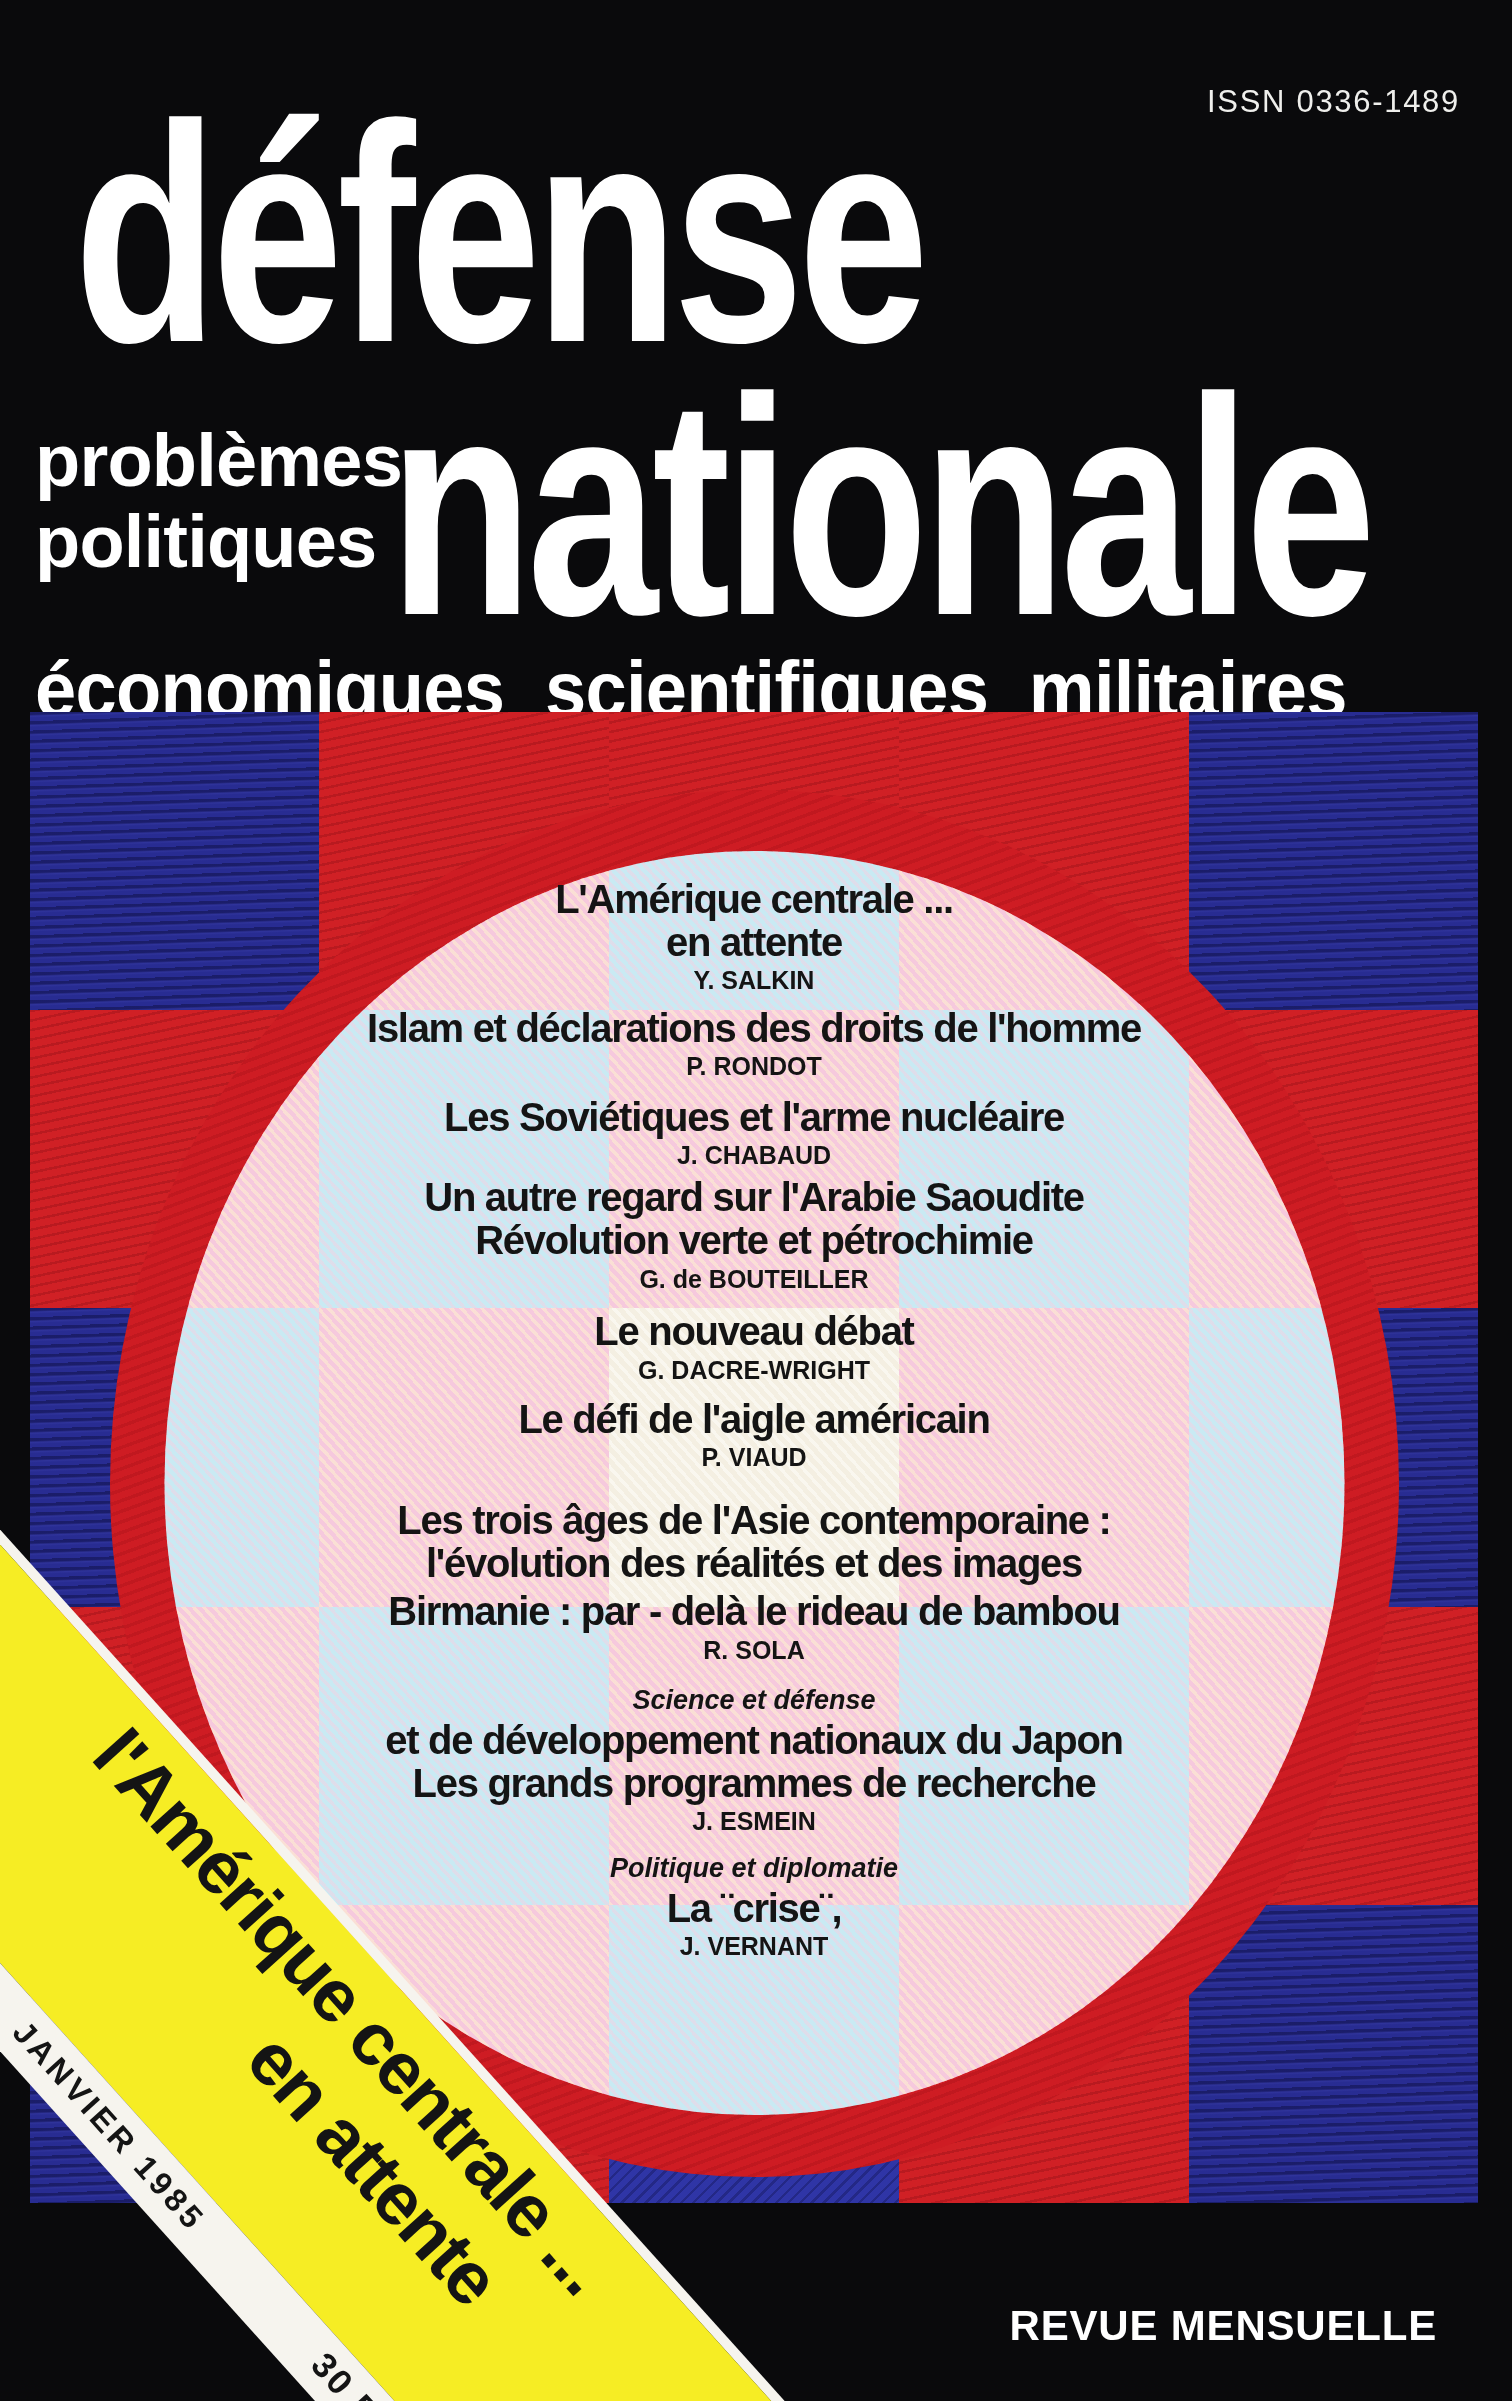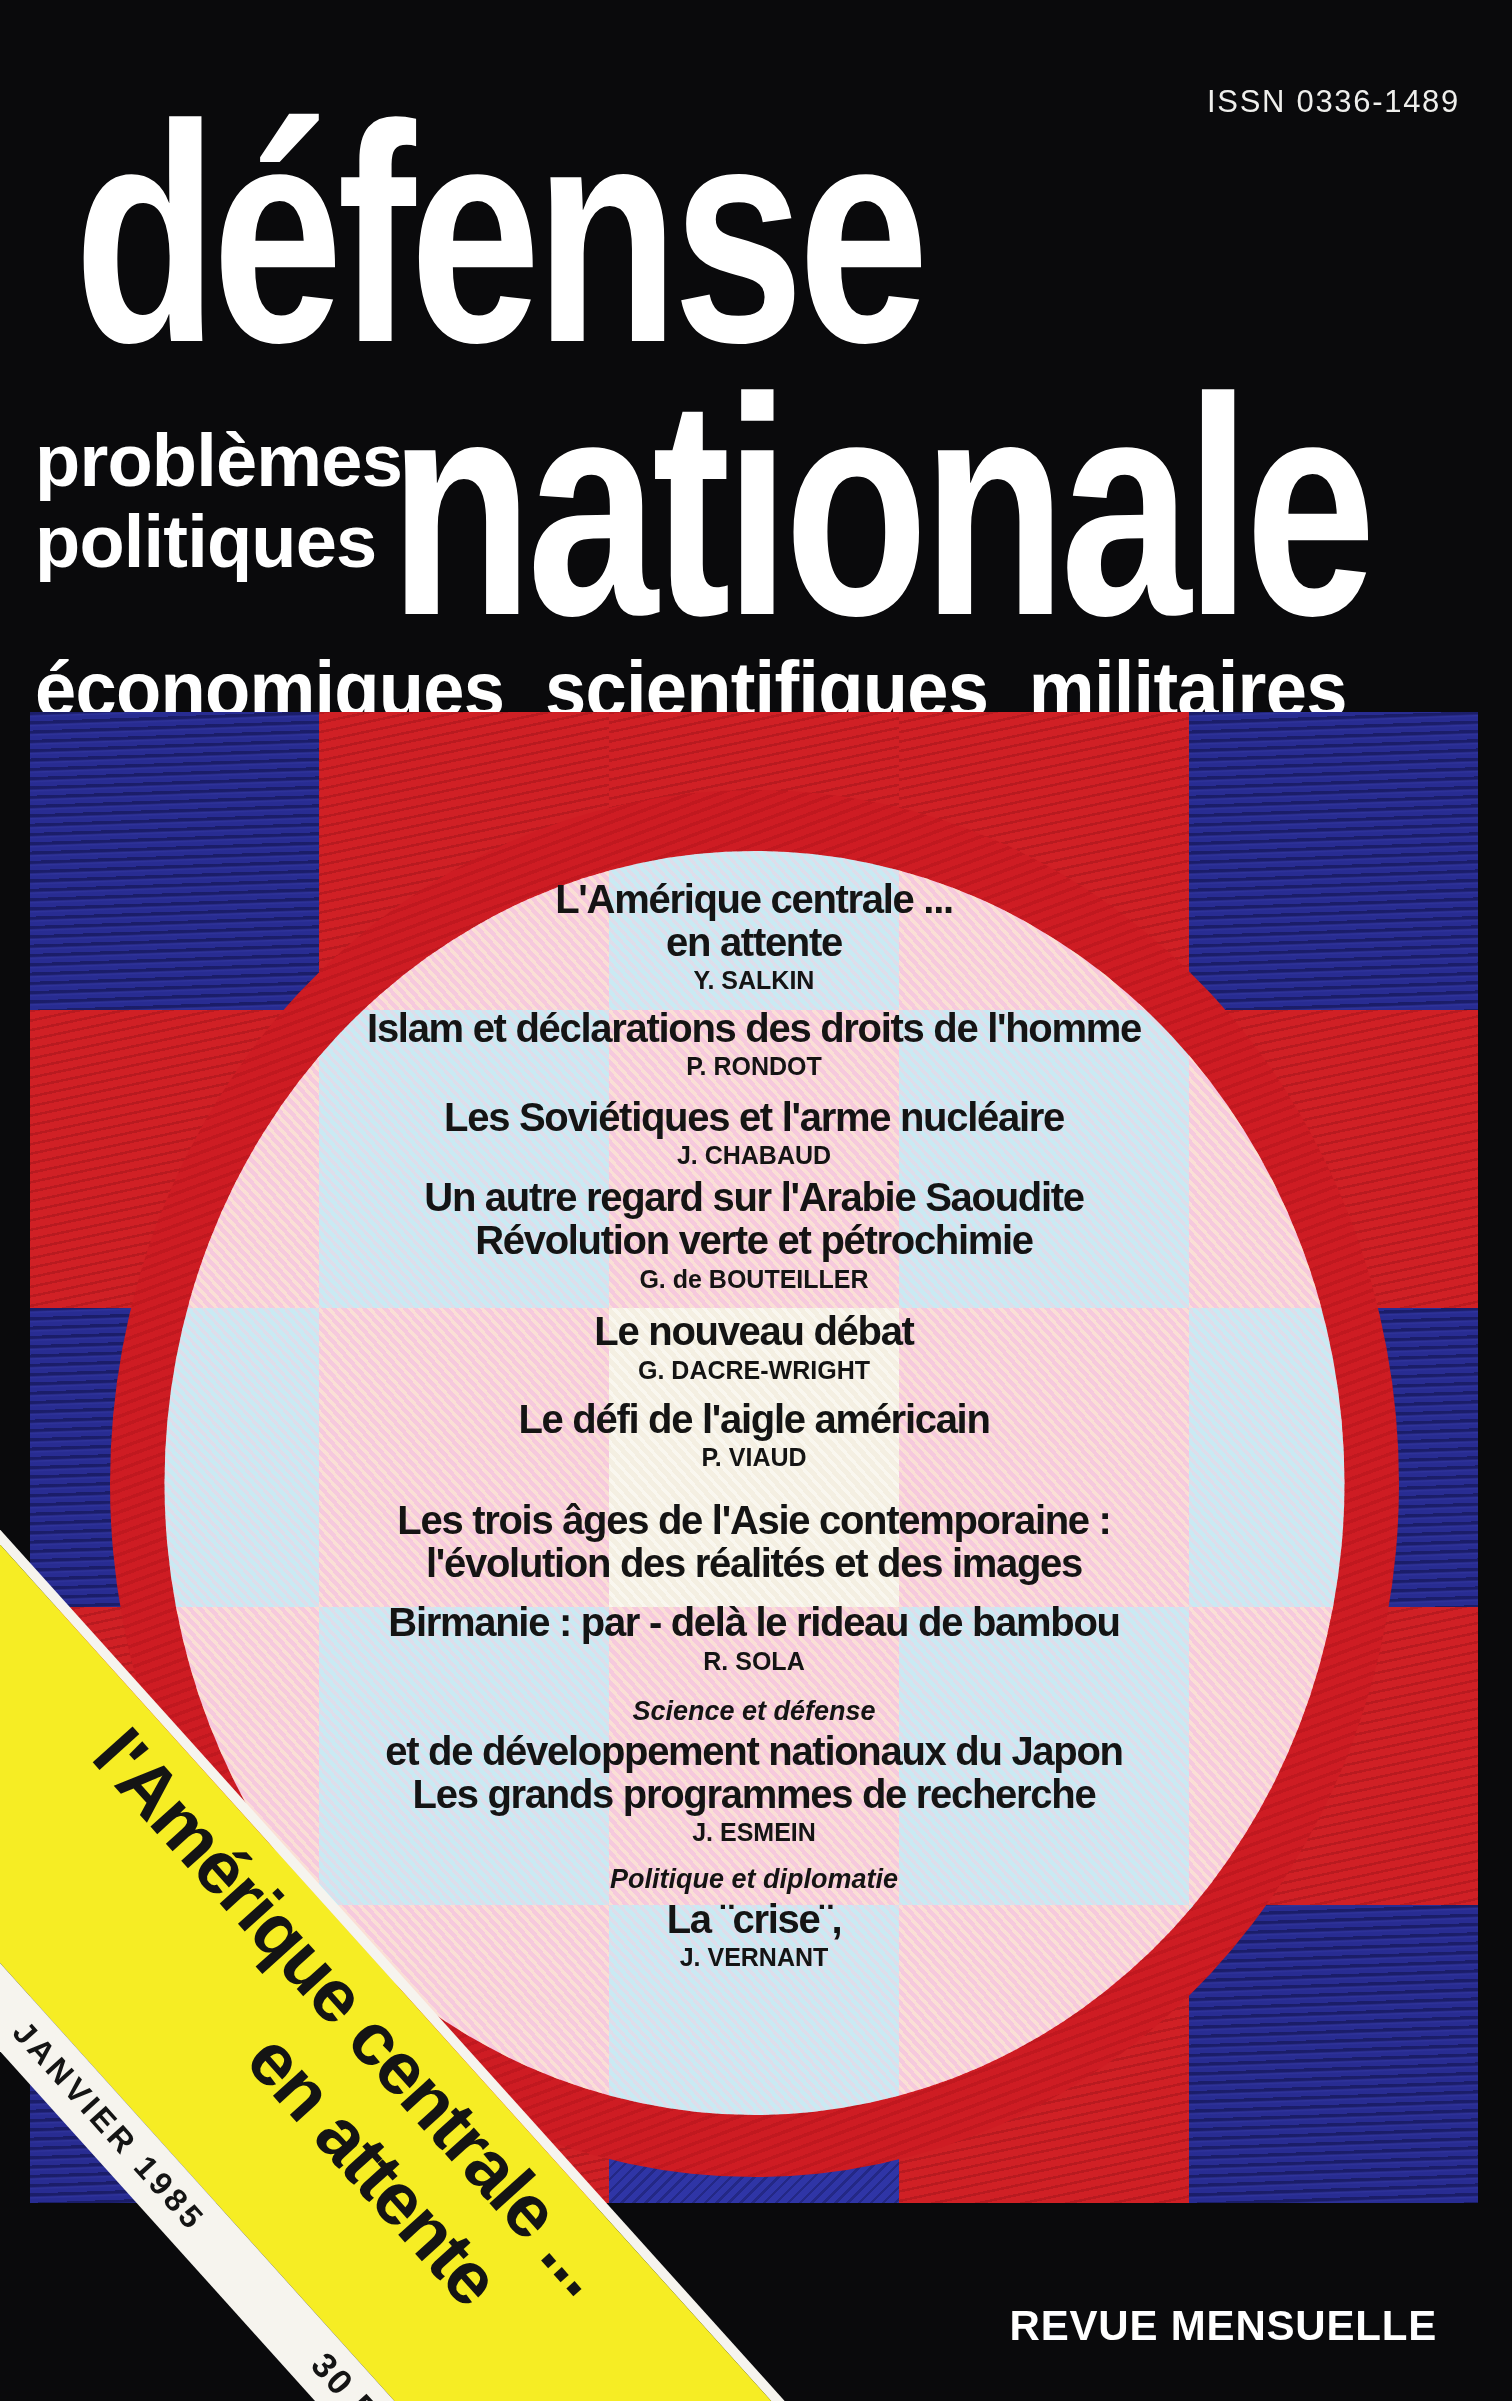--- a/index.html
+++ b/index.html
@@ -42,21 +42,21 @@
             text-align:center;color:#141414;}
   .article .line{font-size:40px;font-weight:700;letter-spacing:-1.3px;line-height:1.07;}
   .article .author{font-size:25px;font-weight:700;margin-top:2.5px;line-height:1.15;}
   .article .kicker{font-size:27px;font-weight:700;font-style:italic;margin-bottom:3.4px;}
   .article{margin-bottom:13.5px;}
   .article:nth-child(1){margin-bottom:11.8px;}
   .article:nth-child(2){margin-bottom:15px;}
   .article:nth-child(3){margin-bottom:6.7px;}
   .article:nth-child(4){margin-bottom:17px;text-align:center;}
   .article:nth-child(6){margin-bottom:27px;}
-  .article:nth-child(7){margin-bottom:17px;}
+  .article:nth-child(7){margin-bottom:6px;}
   .article:nth-child(8){margin-bottom:20px;}
   .article:nth-child(9){margin-bottom:17px;}
 
   
   .footer{position:absolute;left:0;top:2203px;width:1512px;height:198px;
           background:#0a0a0c;z-index:5;}
   .footer-label{position:absolute;top:99px;right:75px;color:#fff;
                 font-size:42px;font-weight:700;letter-spacing:0.8px;}
 
   

